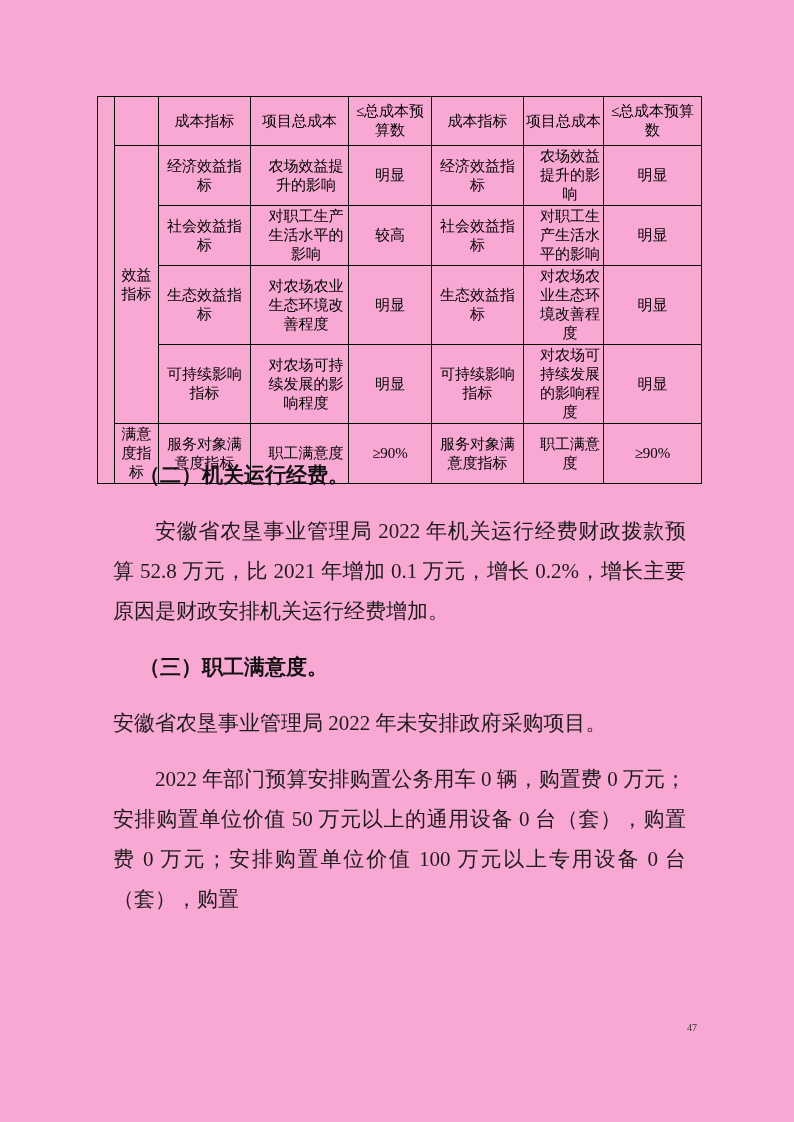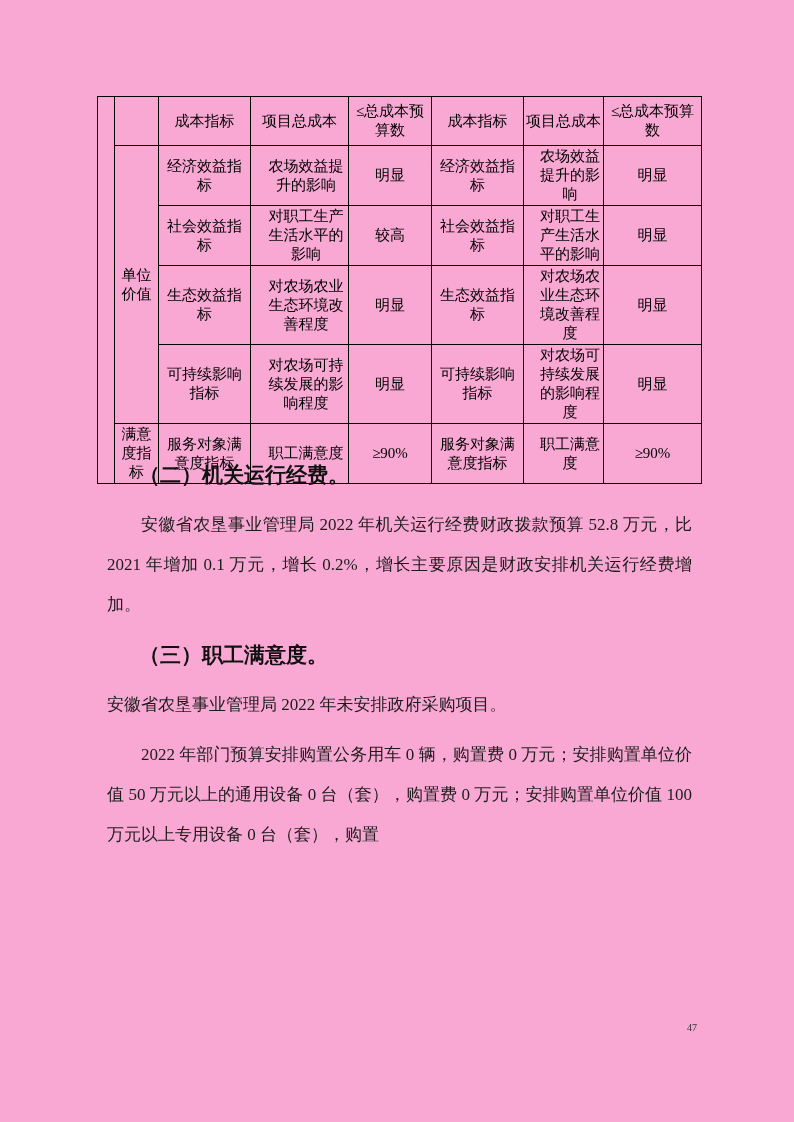--- a/index.html
+++ b/index.html
@@ -47,22 +47,22 @@
   .content h3{
     margin:0;
     font-family:Liberation Sans, sans-serif;
     font-weight:700;
     font-size:21px;
     line-height:40px;
     text-indent:2em;
     color:#111;
   }
   .content p{
-    margin:10px;
-    font-size:17px;
+    margin:16px;
+    font-size:21px;
     line-height:40px;
     text-align:justify;
     text-indent:2em;
     color:#1c1c1c;
     word-break:break-all;
   }
   .content p.no-indent{text-indent:0;}
   
   .pagenum{
     position:absolute;
@@ -94,21 +94,21 @@
         <td rowspan="6"></td>
         <td></td>
         <td>成本指标</td>
         <td>项目总成本</td>
         <td>≤总成本预算数</td>
         <td>成本指标</td>
         <td>项目总成本</td>
         <td>≤总成本预算数</td>
       </tr>
       <tr class="r2">
-        <td rowspan="4">单位价值</td>
+        <td rowspan="4">效益指标</td>
         <td>经济效益指标</td>
         <td class="tl">农场效益提升的影响</td>
         <td>明显</td>
         <td>经济效益指标</td>
         <td class="tl">农场效益提升的影响</td>
         <td>明显</td>
       </tr>
       <tr class="r3">
         <td>社会效益指标</td>
         <td class="tl">对职工生产生活水平的影响</td>

